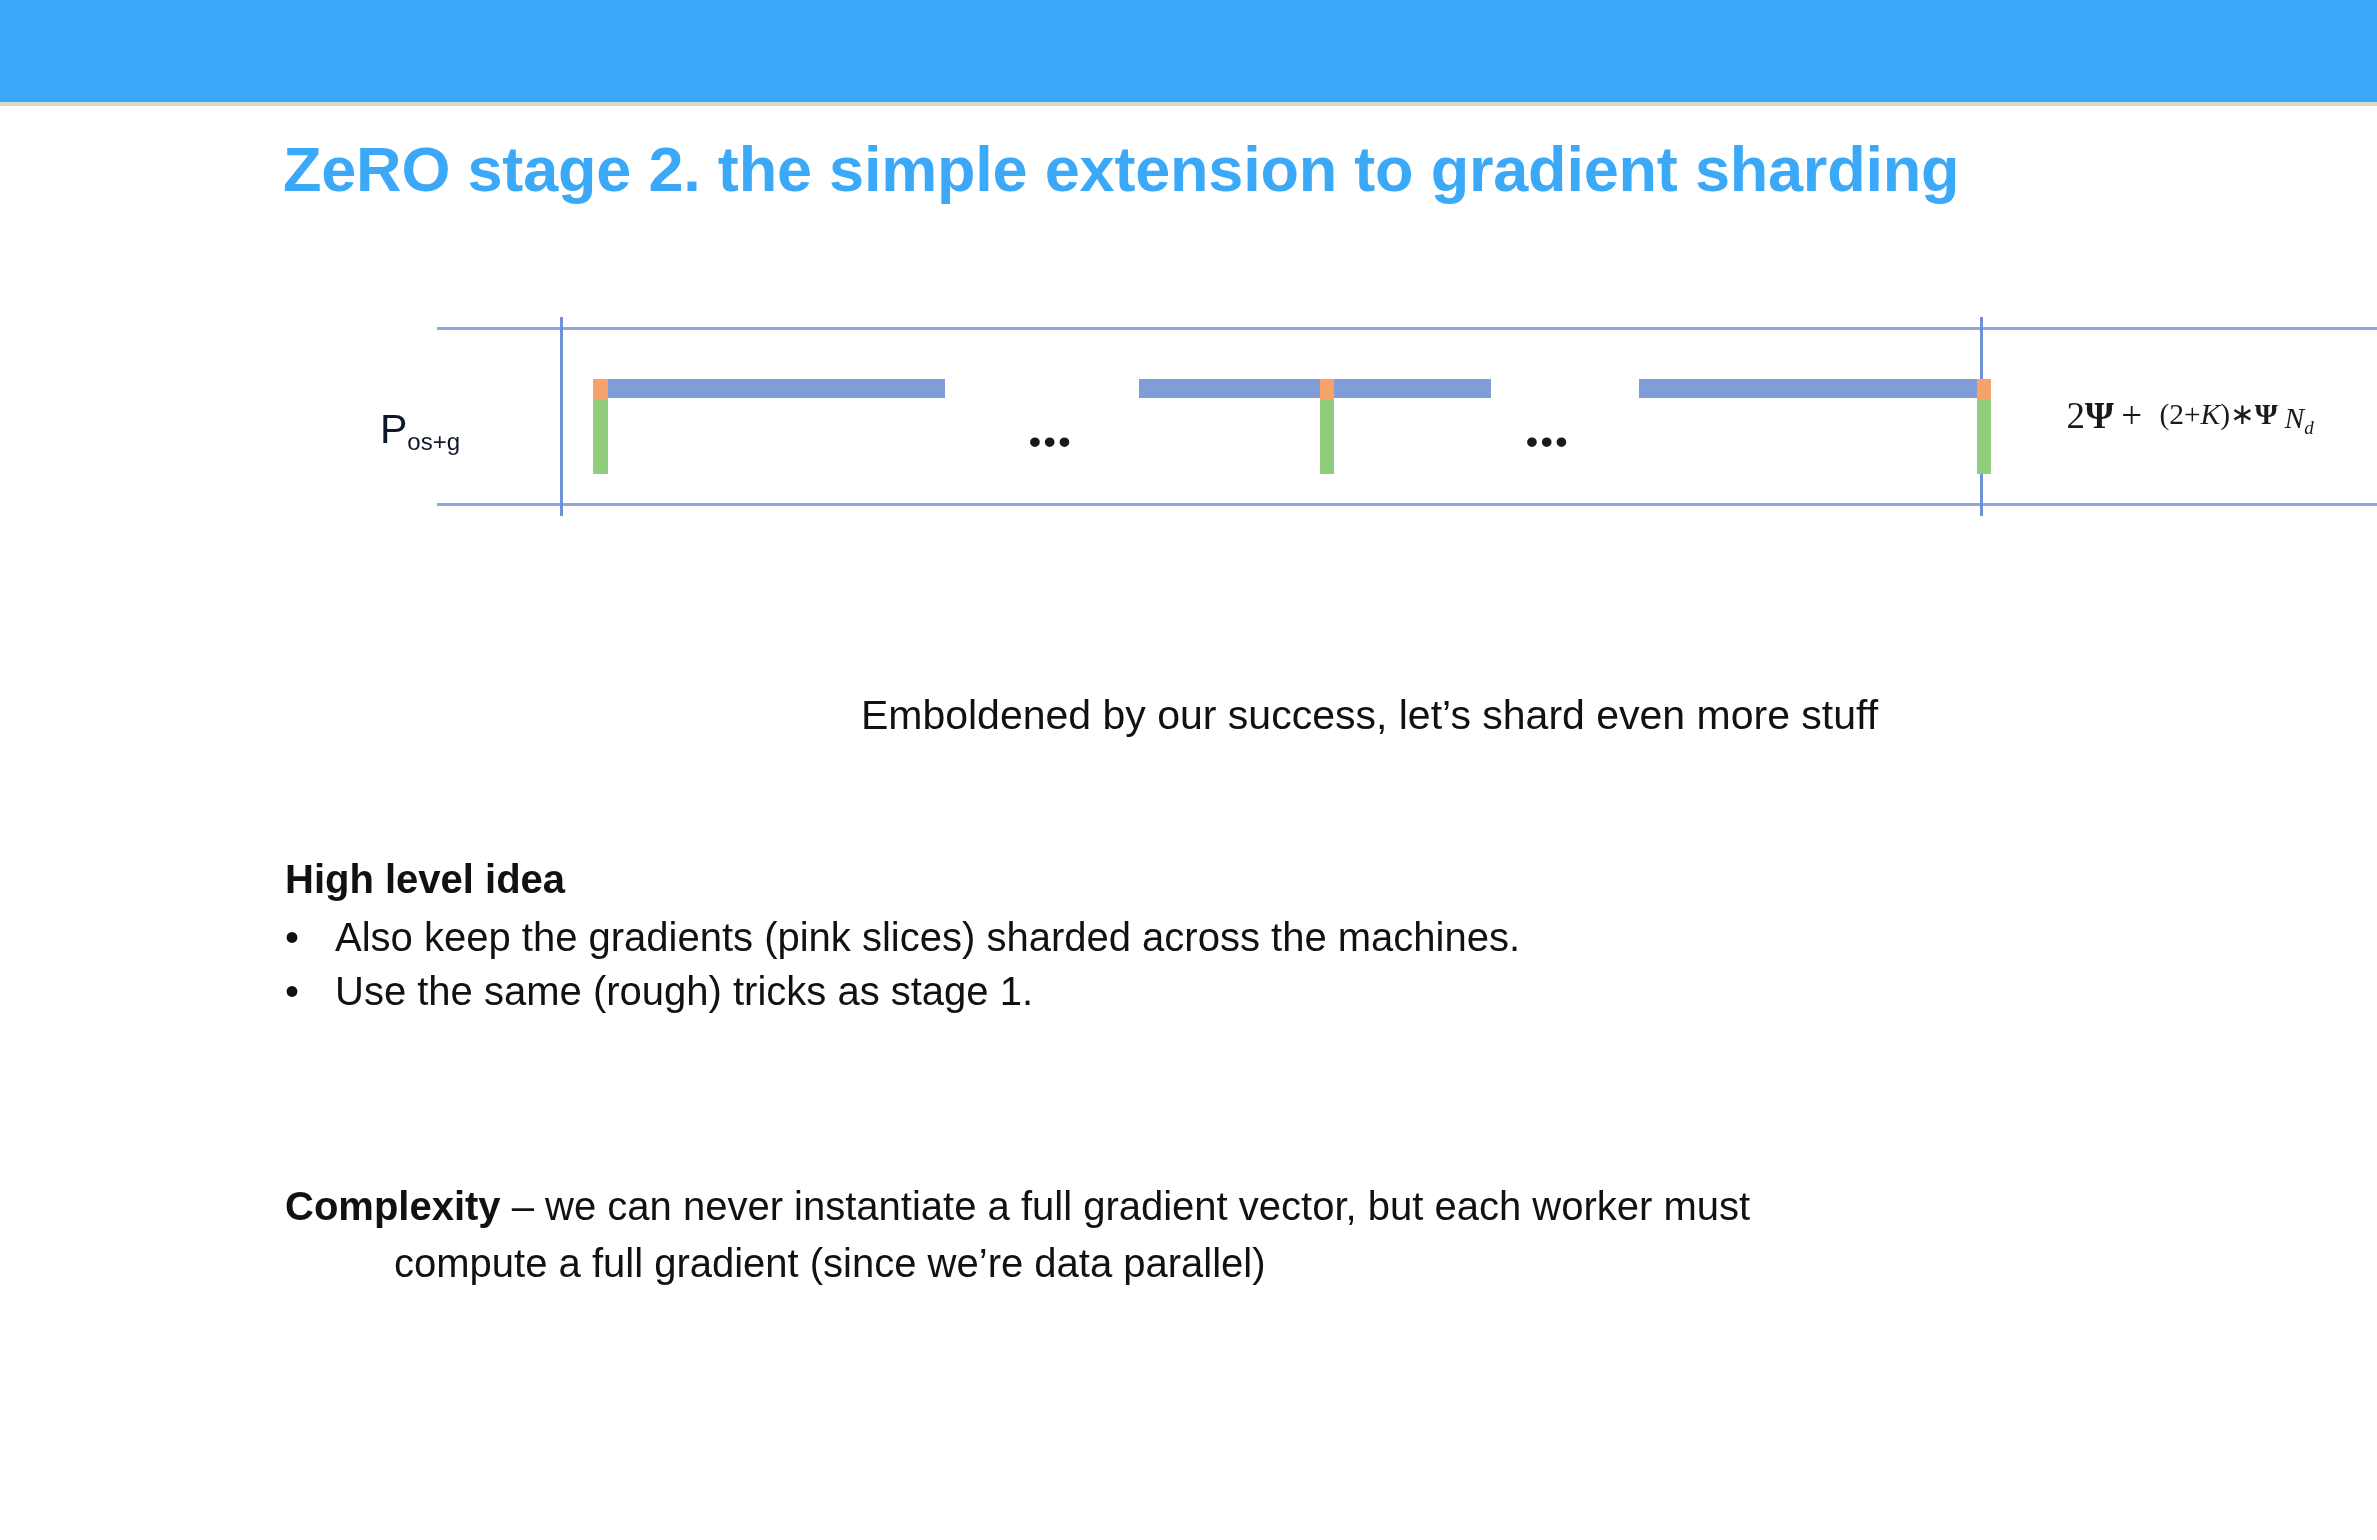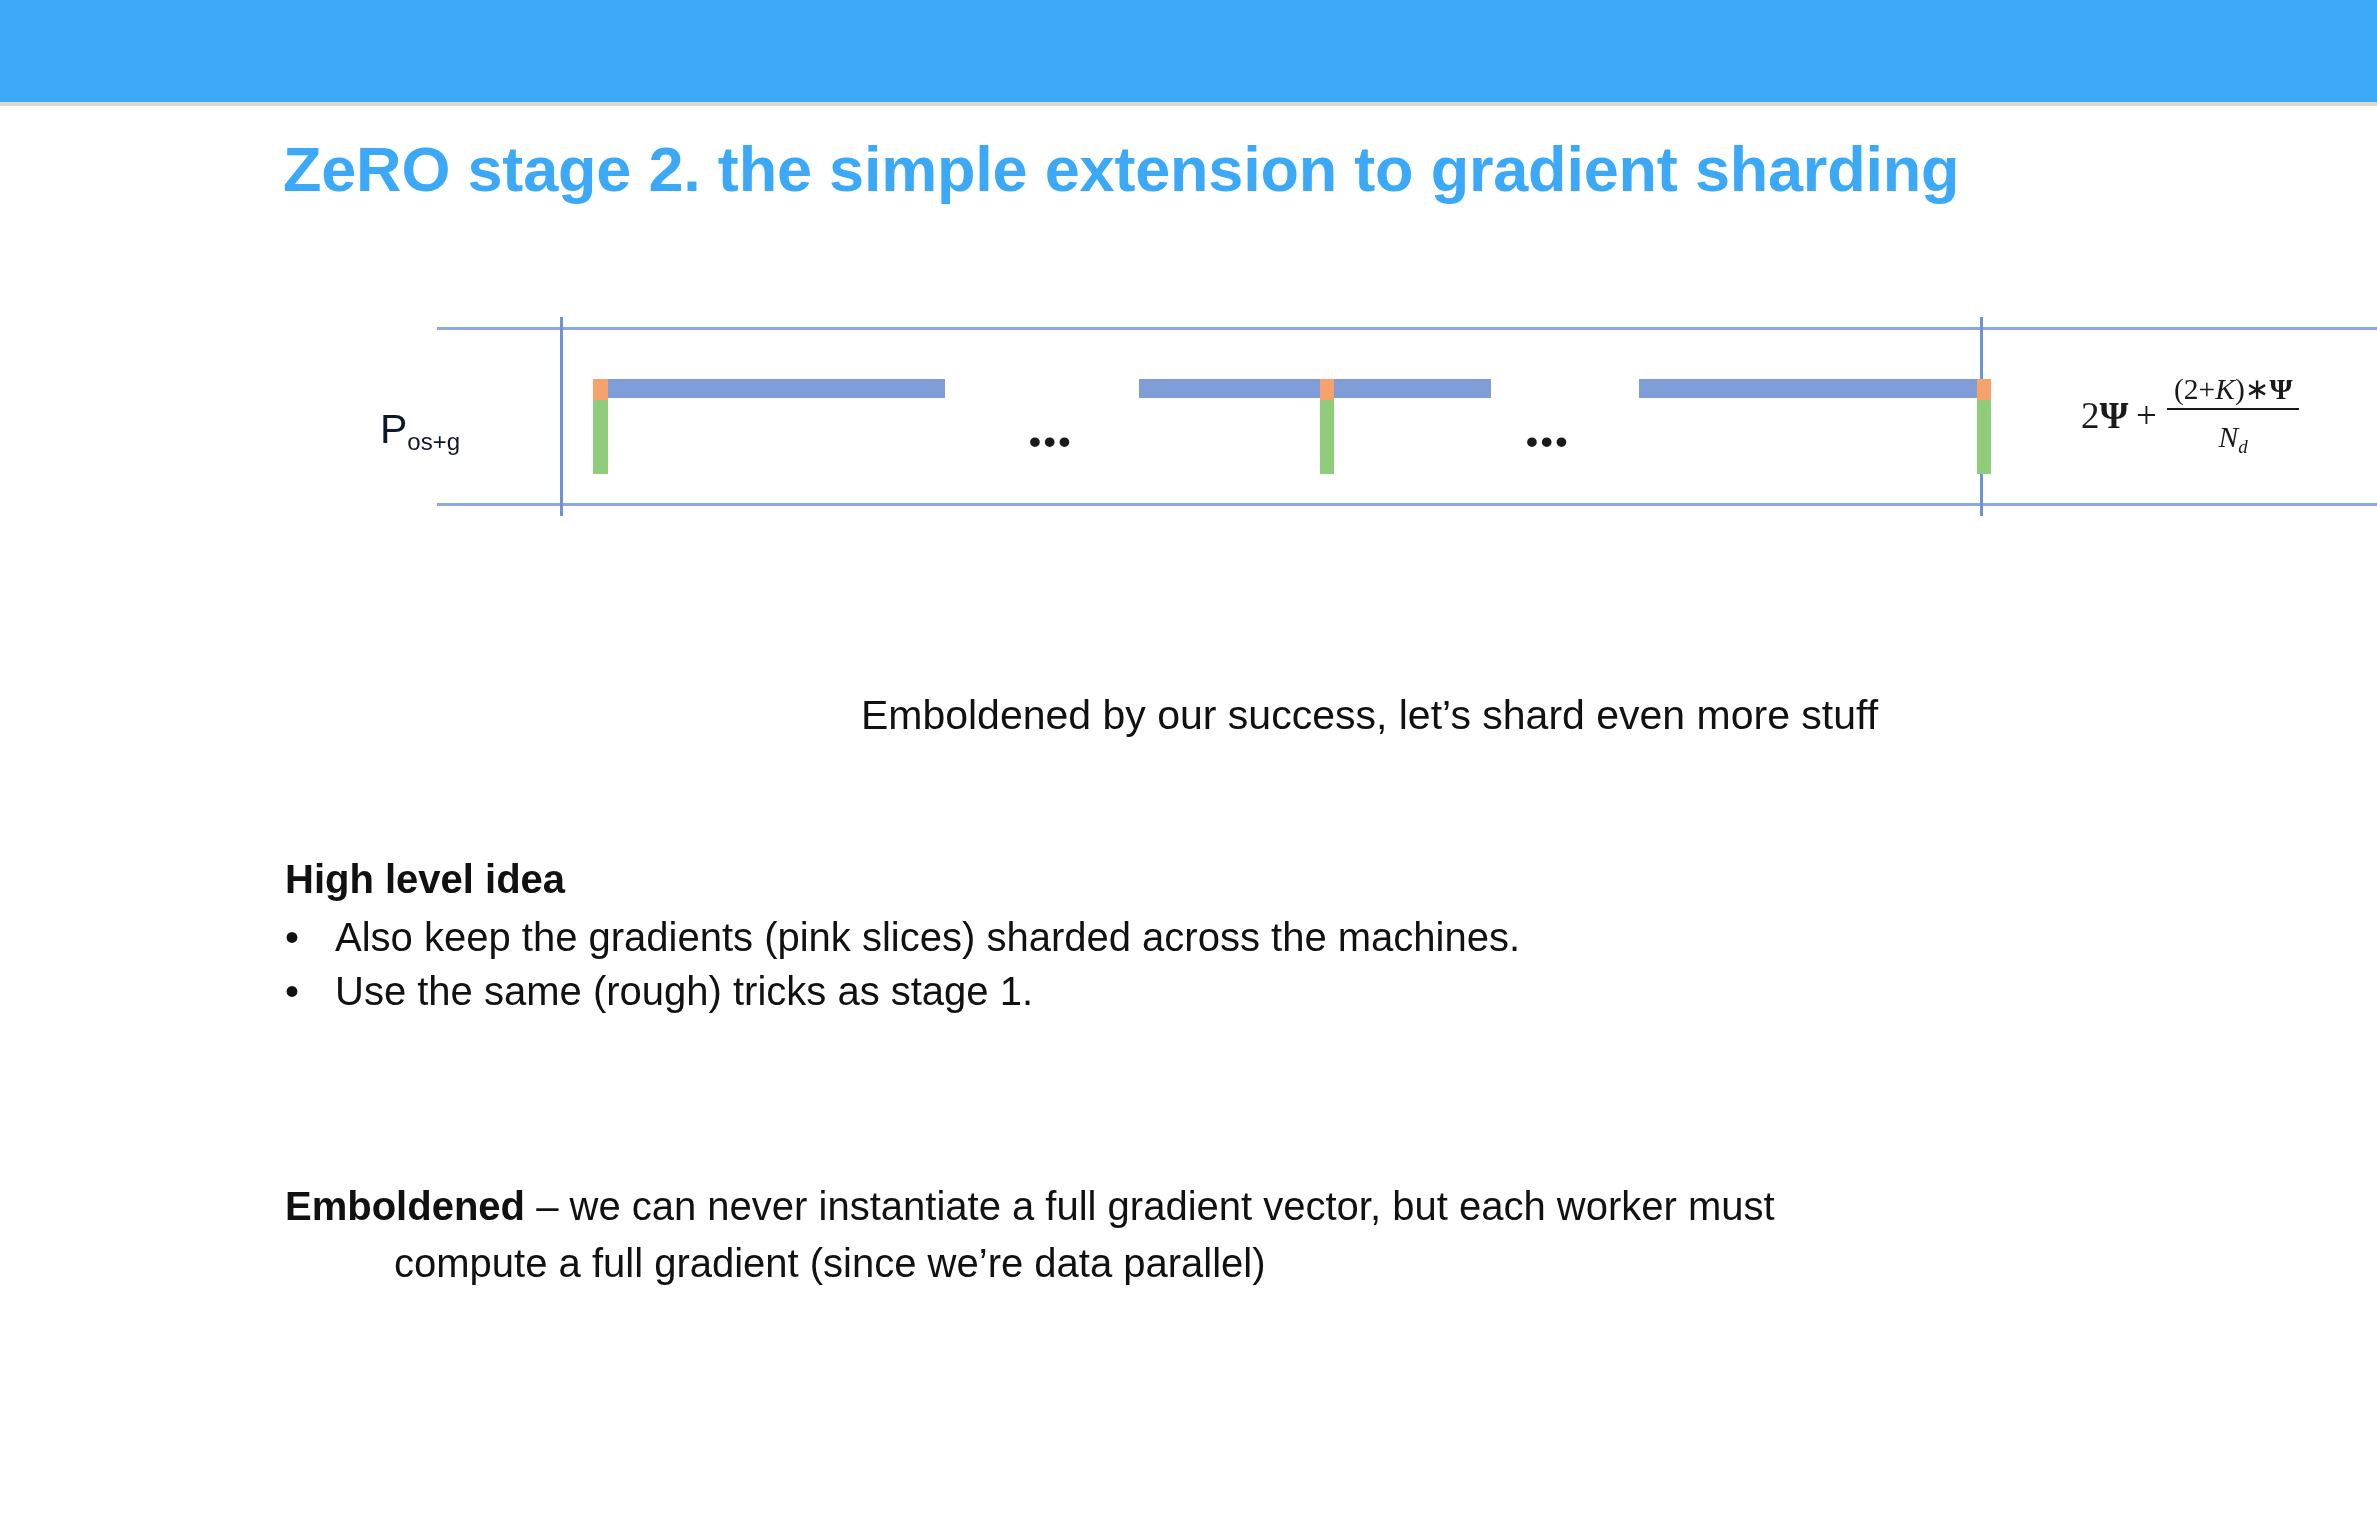--- a/index.html
+++ b/index.html
@@ -71,21 +71,21 @@
   #formula-cell{
     position:absolute;left:1569px;top:28.5px;width:371px;height:119px;
     display:flex;align-items:center;justify-content:center;
   }
   .formula{
     font-family:"Liberation Serif", serif;
     font-size:37px;color:#1a1a1a;display:flex;align-items:center;
     white-space:nowrap;
   }
   .formula .psi{font-weight:bold;}
-  .frac{display:inline-flex;flex-direction:column;align-items:center;
+  .frac{display:inline-flex;flex-direction:row;align-items:center;
         margin:0 2.9px;vertical-align:middle;}
   .frac .num{
     font-size:29.5px;padding:0 6.7px 1.9px 6.7px;white-space:nowrap;
     font-style:italic;
   }
   .frac .num .up{font-style:normal;}
   .frac .bar{width:100%;height:2.4px;background:#1a1a1a;}
   .frac .den{
     font-size:29.5px;font-style:italic;padding-top:11px;white-space:nowrap;
   }
@@ -191,15 +191,15 @@
     <span class="bullet-dot">•</span>
     <span class="bullet-text">Also keep the gradients (pink slices) sharded across the machines.</span>
   </div>
 
   <div class="bullet-row">
     <span class="bullet-dot">•</span>
     <span class="bullet-text">Use the same (rough) tricks as stage 1.</span>
   </div>
 </div>
 
-<div id="complexity-para"><span class="lead">Emboldened</span><span> – we can never instantiate a full gradient vector, but each worker must</span></div>
+<div id="complexity-para"><span class="lead">Complexity</span><span> – we can never instantiate a full gradient vector, but each worker must</span></div>
 <div id="complexity-line2">compute a full gradient (since we’re data parallel)</div>
 
 
 </body></html>

